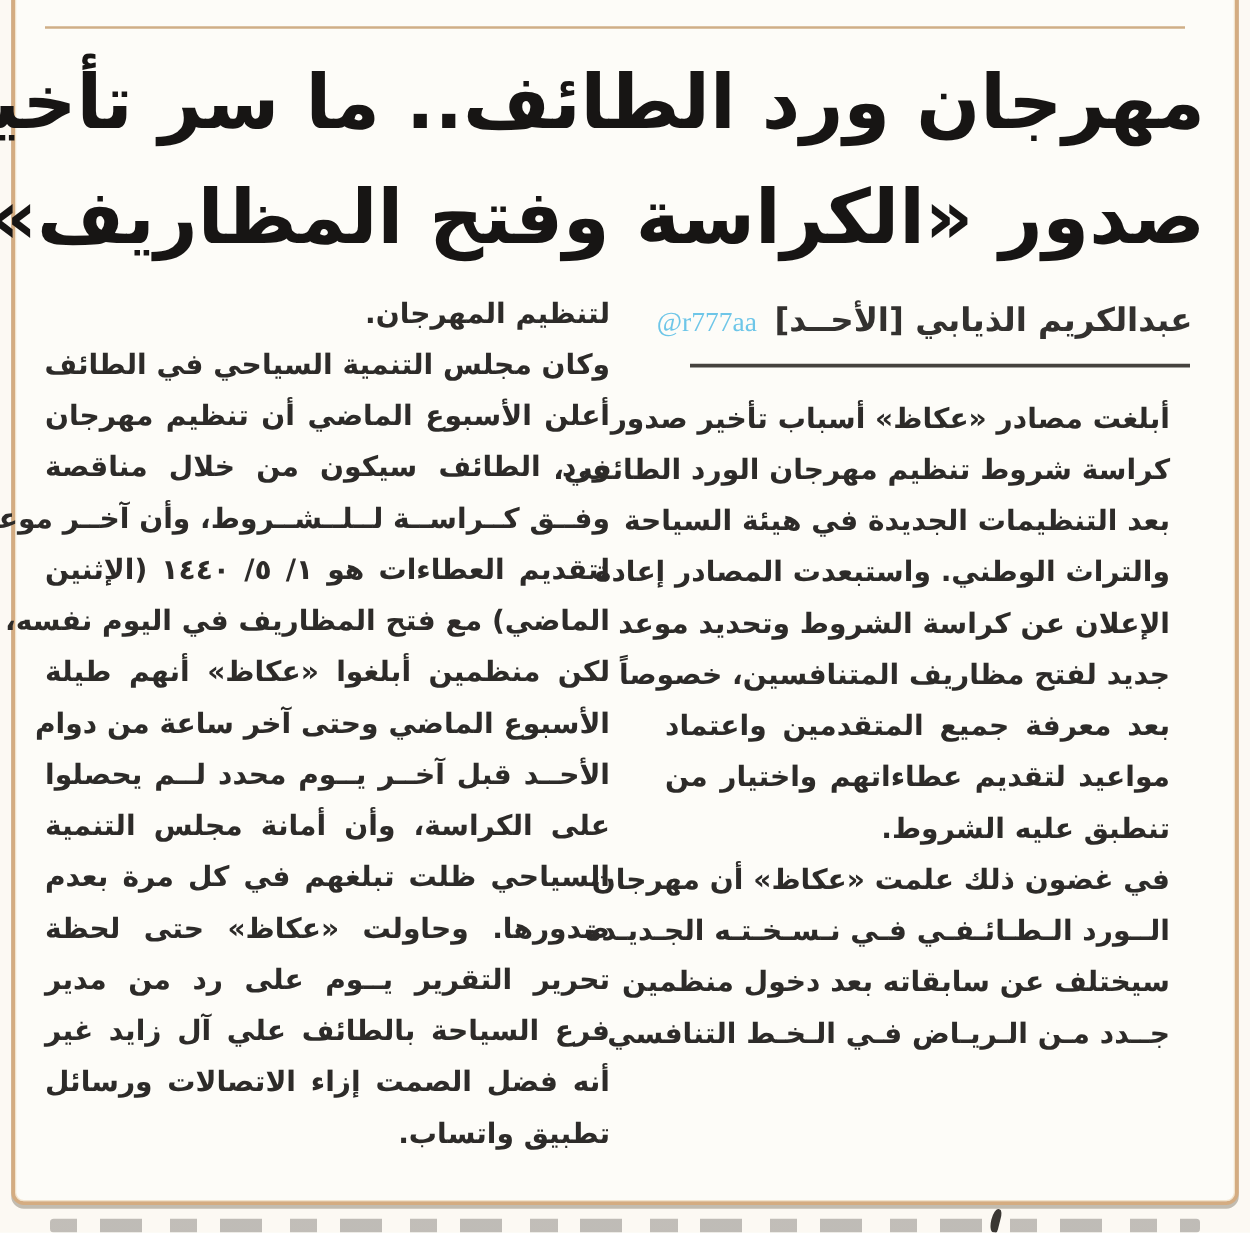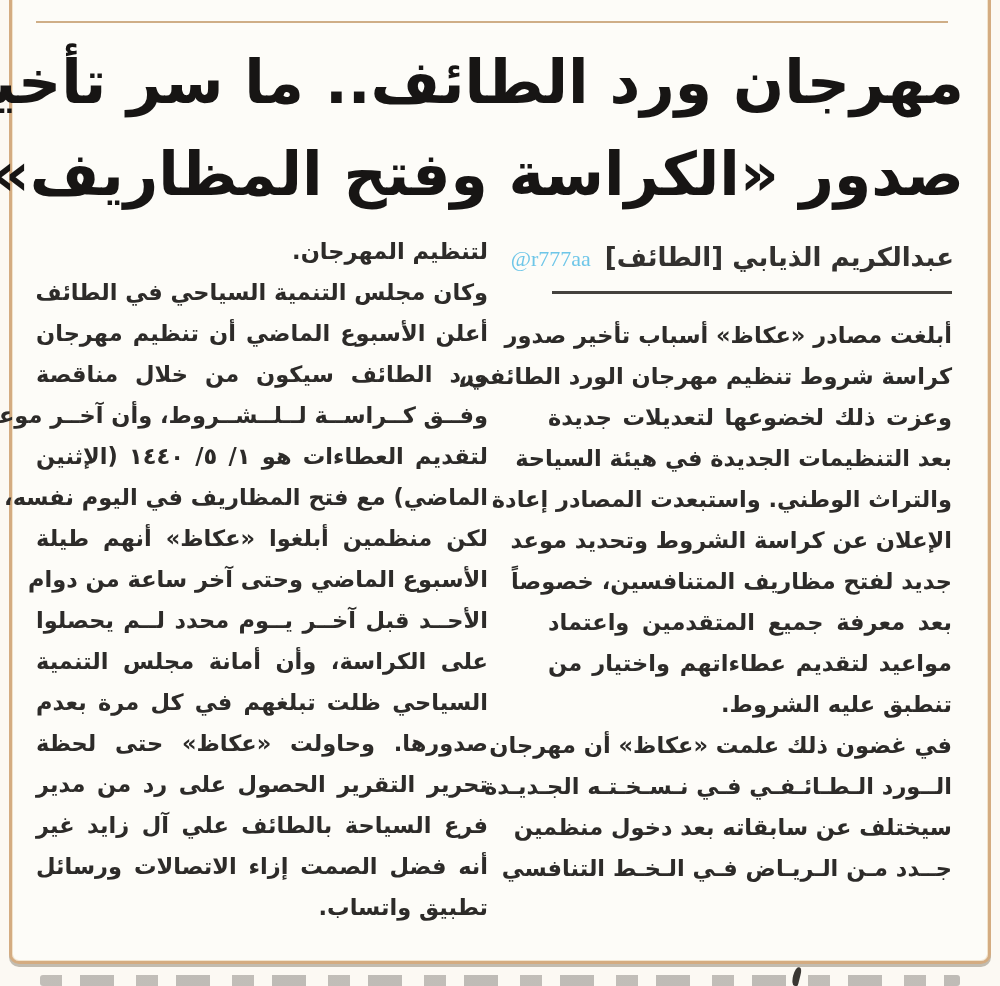--- a/index.html
+++ b/index.html
@@ -46,21 +46,21 @@
     background:#45423e;
   }
 
   .col{position:absolute;color:#2d2b29;font-size:22.5px;font-weight:bold;}
   .col .line{
     height:41px;line-height:41px;
     text-align:justify;text-align-last:justify;
     white-space:nowrap;overflow:visible;
   }
   .col .line.end{text-align:right;text-align-last:right;}
-  .col-right{top:315px;right:48px;width:404px;}
+  .col-right{top:315px;right:64px;width:404px;}
   .col-left{top:231px;right:512px;width:452px;}
 
   
   .clipped-bottom{
     position:absolute;left:40px;right:40px;bottom:0;height:11px;
     background:repeating-linear-gradient(90deg,
       rgba(110,105,100,.55) 0 22px, rgba(110,105,100,0) 22px 40px,
       rgba(90,86,82,.5) 40px 74px, rgba(90,86,82,0) 74px 96px);
     border-radius:3px;opacity:.75;
   }
@@ -77,29 +77,28 @@
 
   <div class="frame"></div>
   <div class="top-rule"></div>
 
   <h1 class="headline">
     <div class="hl">مهرجان ورد الطائف.. ما سر تأخير</div>
     <div class="hl">صدور «الكراسة وفتح المظاريف»؟</div>
   </h1>
 
   <div class="byline">
-    <span class="author">عبدالكريم الذيابي [الطائف]</span>
+    <span class="author">عبدالكريم الذيابي [الأحــد]</span>
     <span class="handle" style="color: rgb(110, 198, 232);">@r777aa</span>
   </div>
   <div class="byline-rule"></div>
 
   <div class="col col-right">
       <div class="line">أبلغت مصادر «عكاظ» أسباب تأخير صدور</div>
       <div class="line">كراسة شروط تنظيم مهرجان الورد الطائفي،</div>
-      <div class="line">وعزت ذلك لخضوعها لتعديلات جديدة</div>
       <div class="line">بعد التنظيمات الجديدة في هيئة السياحة</div>
       <div class="line">والتراث الوطني. واستبعدت المصادر إعادة</div>
       <div class="line">الإعلان عن كراسة الشروط وتحديد موعد</div>
       <div class="line">جديد لفتح مظاريف المتنافسين، خصوصاً</div>
       <div class="line">بعد معرفة جميع المتقدمين واعتماد</div>
       <div class="line">مواعيد لتقديم عطاءاتهم واختيار من</div>
       <div class="line end">تنطبق عليه الشروط.</div>
       <div class="line">في غضون ذلك علمت «عكاظ» أن مهرجان</div>
       <div class="line">الــورد الـطـائـفـي فـي نـسـخـتـه الجـديـدة</div>
       <div class="line">سيختلف عن سابقاته بعد دخول منظمين</div>
@@ -112,21 +111,21 @@
       <div class="line">ورد الطائف سيكون من خلال مناقصة</div>
       <div class="line">وفــق كــراســة لــلــشــروط، وأن آخــر موعد</div>
       <div class="line">لتقديم العطاءات هو ١/ ٥/ ١٤٤٠ (الإثنين</div>
       <div class="line">الماضي) مع فتح المظاريف في اليوم نفسه،</div>
       <div class="line">لكن منظمين أبلغوا «عكاظ» أنهم طيلة</div>
       <div class="line">الأسبوع الماضي وحتى آخر ساعة من دوام</div>
       <div class="line">الأحــد قبل آخــر يــوم محدد لــم يحصلوا</div>
       <div class="line">على الكراسة، وأن أمانة مجلس التنمية</div>
       <div class="line">السياحي ظلت تبلغهم في كل مرة بعدم</div>
       <div class="line">صدورها. وحاولت «عكاظ» حتى لحظة</div>
-      <div class="line">تحرير التقرير الحصول على رد من مدير</div>
+      <div class="line">تحرير التقرير يــوم على رد من مدير</div>
       <div class="line">فرع السياحة بالطائف علي آل زايد غير</div>
       <div class="line">أنه فضل الصمت إزاء الاتصالات ورسائل</div>
       <div class="line end">تطبيق واتساب.</div>
     </div>
 
   <div class="clipped-bottom"></div>
   <div class="clipped-glyph"></div>
 
 </div>
 

